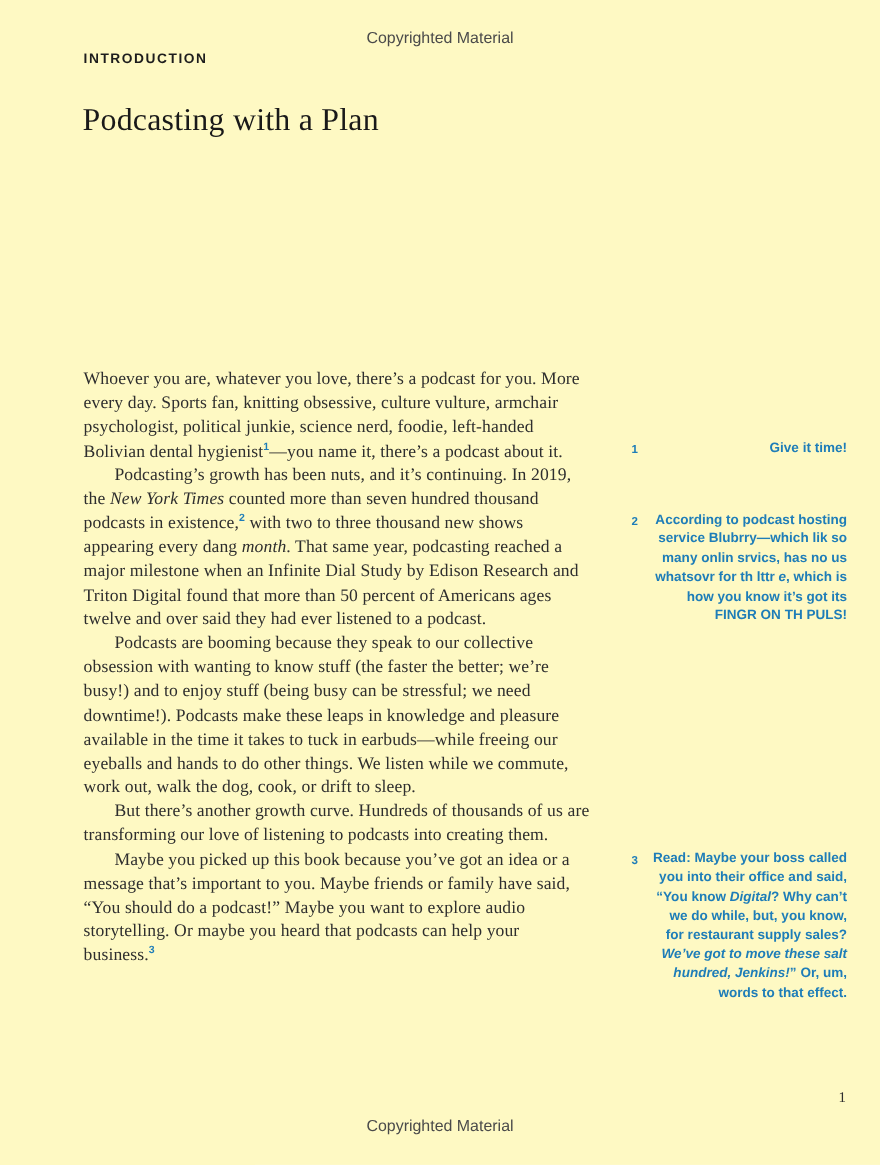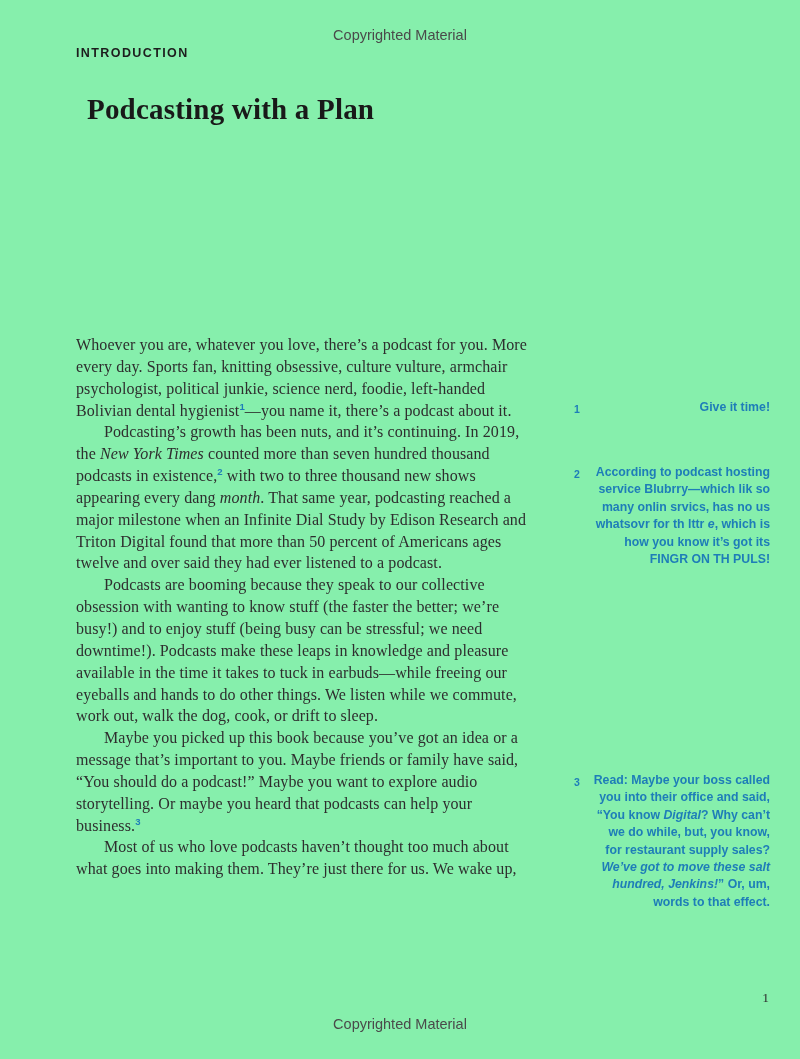--- a/index.html
+++ b/index.html
@@ -1,21 +1,21 @@
 <!DOCTYPE html>
 <html style="--accent: #1e7db8;"><head>
 <meta charset="utf-8">
 <style>
   * { margin: 0; padding: 0; box-sizing: border-box; }
   html, body { background: #ffffff; }
   .page {
     position: relative;
     width: 800px;
     height: 1059px;
-    background: #86efac;
+    background: #fef9c3;
     font-family: "Liberation Serif", serif;
     overflow: hidden;
     margin: 0 auto;
   }
   .watermark {
     position: absolute;
     left: 0;
     width: 100%;
     text-align: center;
     font-family: "Liberation Sans", sans-serif;
@@ -33,25 +33,24 @@
     font-size: 12.5px;
     letter-spacing: 1.4px;
     color: #1d1d1d;
     text-align: center;
   }
   .title {
     position: absolute;
     left: 75px;
     top: 93px;
     font-family: "Liberation Serif", serif;
-    font-weight: bold;
+    font-weight: normal;
     font-size: 29px;
     letter-spacing: 0.2px;
     color: #191919;
-    margin-left: 12px;
   }
   .body-col {
     position: absolute;
     left: 76px;
     top: 334px;
     width: 463px;
     font-size: 16px;
     line-height: 21.85px;
     letter-spacing: 0.1px;
     color: #2e2e2e;
@@ -111,22 +110,22 @@
   <div class="watermark top">Copyrighted Material</div>
 
   <div class="section-label">INTRODUCTION</div>
 
   <h1 class="title">Podcasting with a Plan</h1>
 
   <div class="body-col" id="body-col">
       <p><span>Whoever you are, whatever you love, there’s a podcast for you. More every day. Sports fan, knitting obsessive, culture vulture, armchair psychologist, political junkie, science nerd, foodie, left-handed Bolivian dental hygienist</span><sup class="fn">1</sup><span>—you name it, there’s a podcast about it.</span></p>
       <p class="indent"><span>Podcasting’s growth has been nuts, and it’s continuing. In 2019, the </span><em>New York Times</em><span> counted more than seven hundred thousand podcasts in existence,</span><sup class="fn">2</sup><span> with two to three thousand new shows appearing every dang </span><em>month</em><span>. That same year, podcasting reached a major milestone when an Infinite Dial Study by Edison Research and Triton Digital found that more than 50 percent of Americans ages twelve and over said they had ever listened to a podcast.</span></p>
       <p class="indent"><span>Podcasts are booming because they speak to our collective obsession with wanting to know stuff (the faster the better; we’re busy!) and to enjoy stuff (being busy can be stressful; we need downtime!). Podcasts make these leaps in knowledge and pleasure available in the time it takes to tuck in earbuds—while freeing our eyeballs and hands to do other things. We listen while we commute, work out, walk the dog, cook, or drift to sleep.</span></p>
+      <p class="indent"><span>But there’s another growth curve. Hundreds of thousands of us are transforming our love of listening to podcasts into creating them.</span></p>
       <p class="indent"><span>Maybe you picked up this book because you’ve got an idea or a message that’s important to you. Maybe friends or family have said, “You should do a podcast!” Maybe you want to explore audio storytelling. Or maybe you heard that podcasts can help your business.</span><sup class="fn">3</sup></p>
-      <p class="indent"><span>Most of us who love podcasts haven’t thought too much about what goes into making them. They’re just there for us. We wake up,</span></p>
     </div>
 
   <div class="notes-col" id="notes-col">
       <div class="note" style="top: 399px;">
         <span class="num">1</span>
         <span class="txt"><span>Give it time!</span></span>
       </div>
       <div class="note" style="top: 464px;">
         <span class="num">2</span>
         <span class="txt"><span>According to podcast hosting service Blubrry—which lik so many onlin srvics, has no us whatsovr for th lttr </span><em>e</em><span>, which is how you know it’s got its FINGR ON TH PULS!</span></span>

